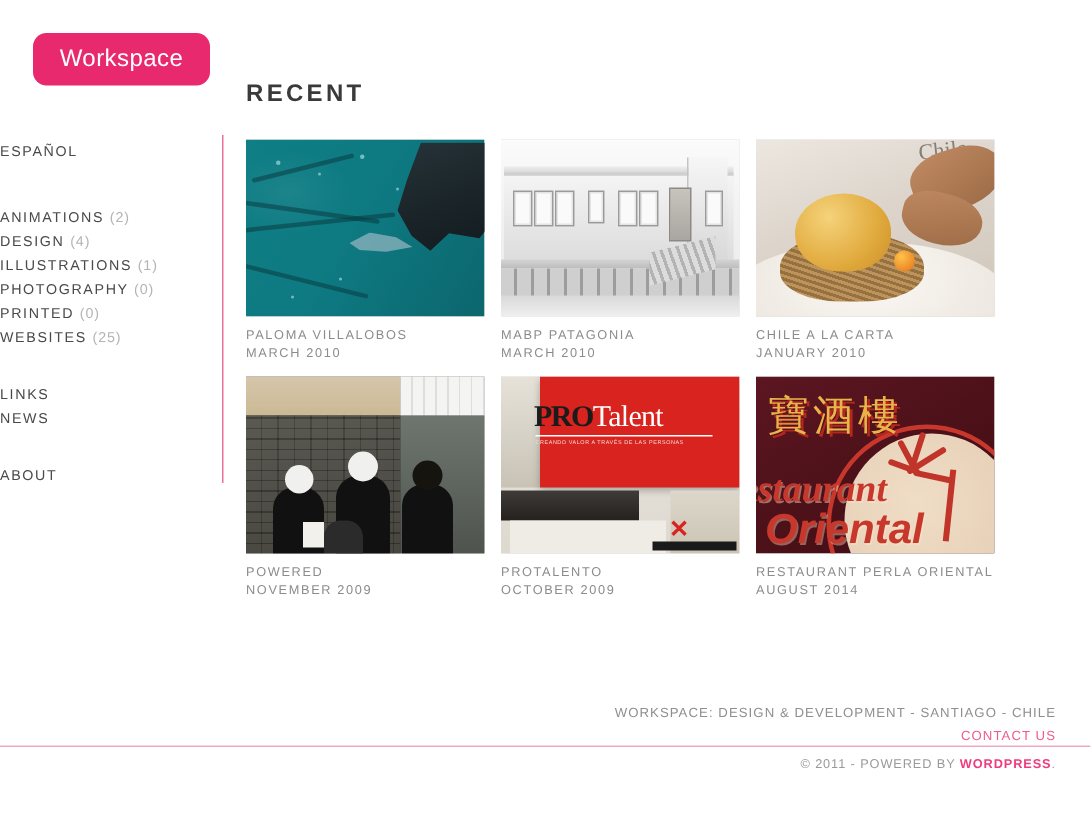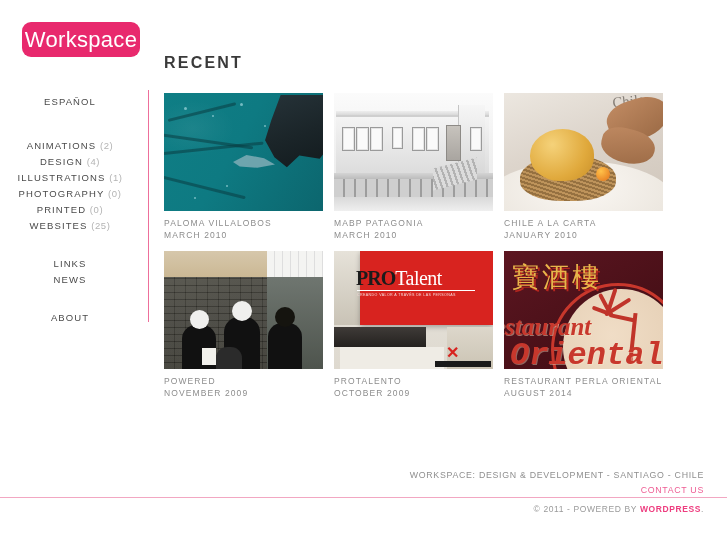--- a/index.html
+++ b/index.html
@@ -24,21 +24,21 @@
     width: 118px;
     height: 35px;
     background: #e8296d;
     border-radius: 9px;
     display: flex;
     align-items: center;
     justify-content: center;
   }
   #logo .logo-text {
     color: #ffffff;
-    font-size: 22px;
+    font-size: 16px;
     letter-spacing: 0.3px;
     font-weight: 400;
   }
 
   
   #page-title {
     position: absolute;
     left: 164px;
     top: 54px;
     font-size: 16px;
@@ -46,21 +46,21 @@
     color: #3a3a3a;
     font-weight: bold;
   }
 
   
   #sidebar {
     position: absolute;
     left: 0px;
     top: 94px;
     width: 140px;
-    text-align: center;
+    text-align: left;
     padding-right: 8px;
   }
   #sidebar-rule {
     position: absolute;
     left: 148px;
     top: 90px;
     width: 1px;
     height: 232px;
     background: #ee6f9b;
   }
@@ -440,24 +440,24 @@
     font-style: italic;
     font-weight: bold;
     font-size: 25px;
     color: #c8372c;
     text-shadow: 1px 1px 0 rgba(255,230,200,.45);
     white-space: nowrap;
   }
   .pe-script2 {
     position: absolute;
     left: 6px; top: 86px;
-    font-family: Liberation Mono, monospace;
+    font-family: Liberation Sans, sans-serif;
     font-style: italic;
     font-weight: bold;
-    font-size: 32px;
+    font-size: 28px;
     color: #c8372c;
     text-shadow: 1px 1px 0 rgba(255,230,200,.4);
     white-space: nowrap;
   }
 
   
   #footer {
     position: absolute;
     left: 0; right: 0;
     top: 468px;

